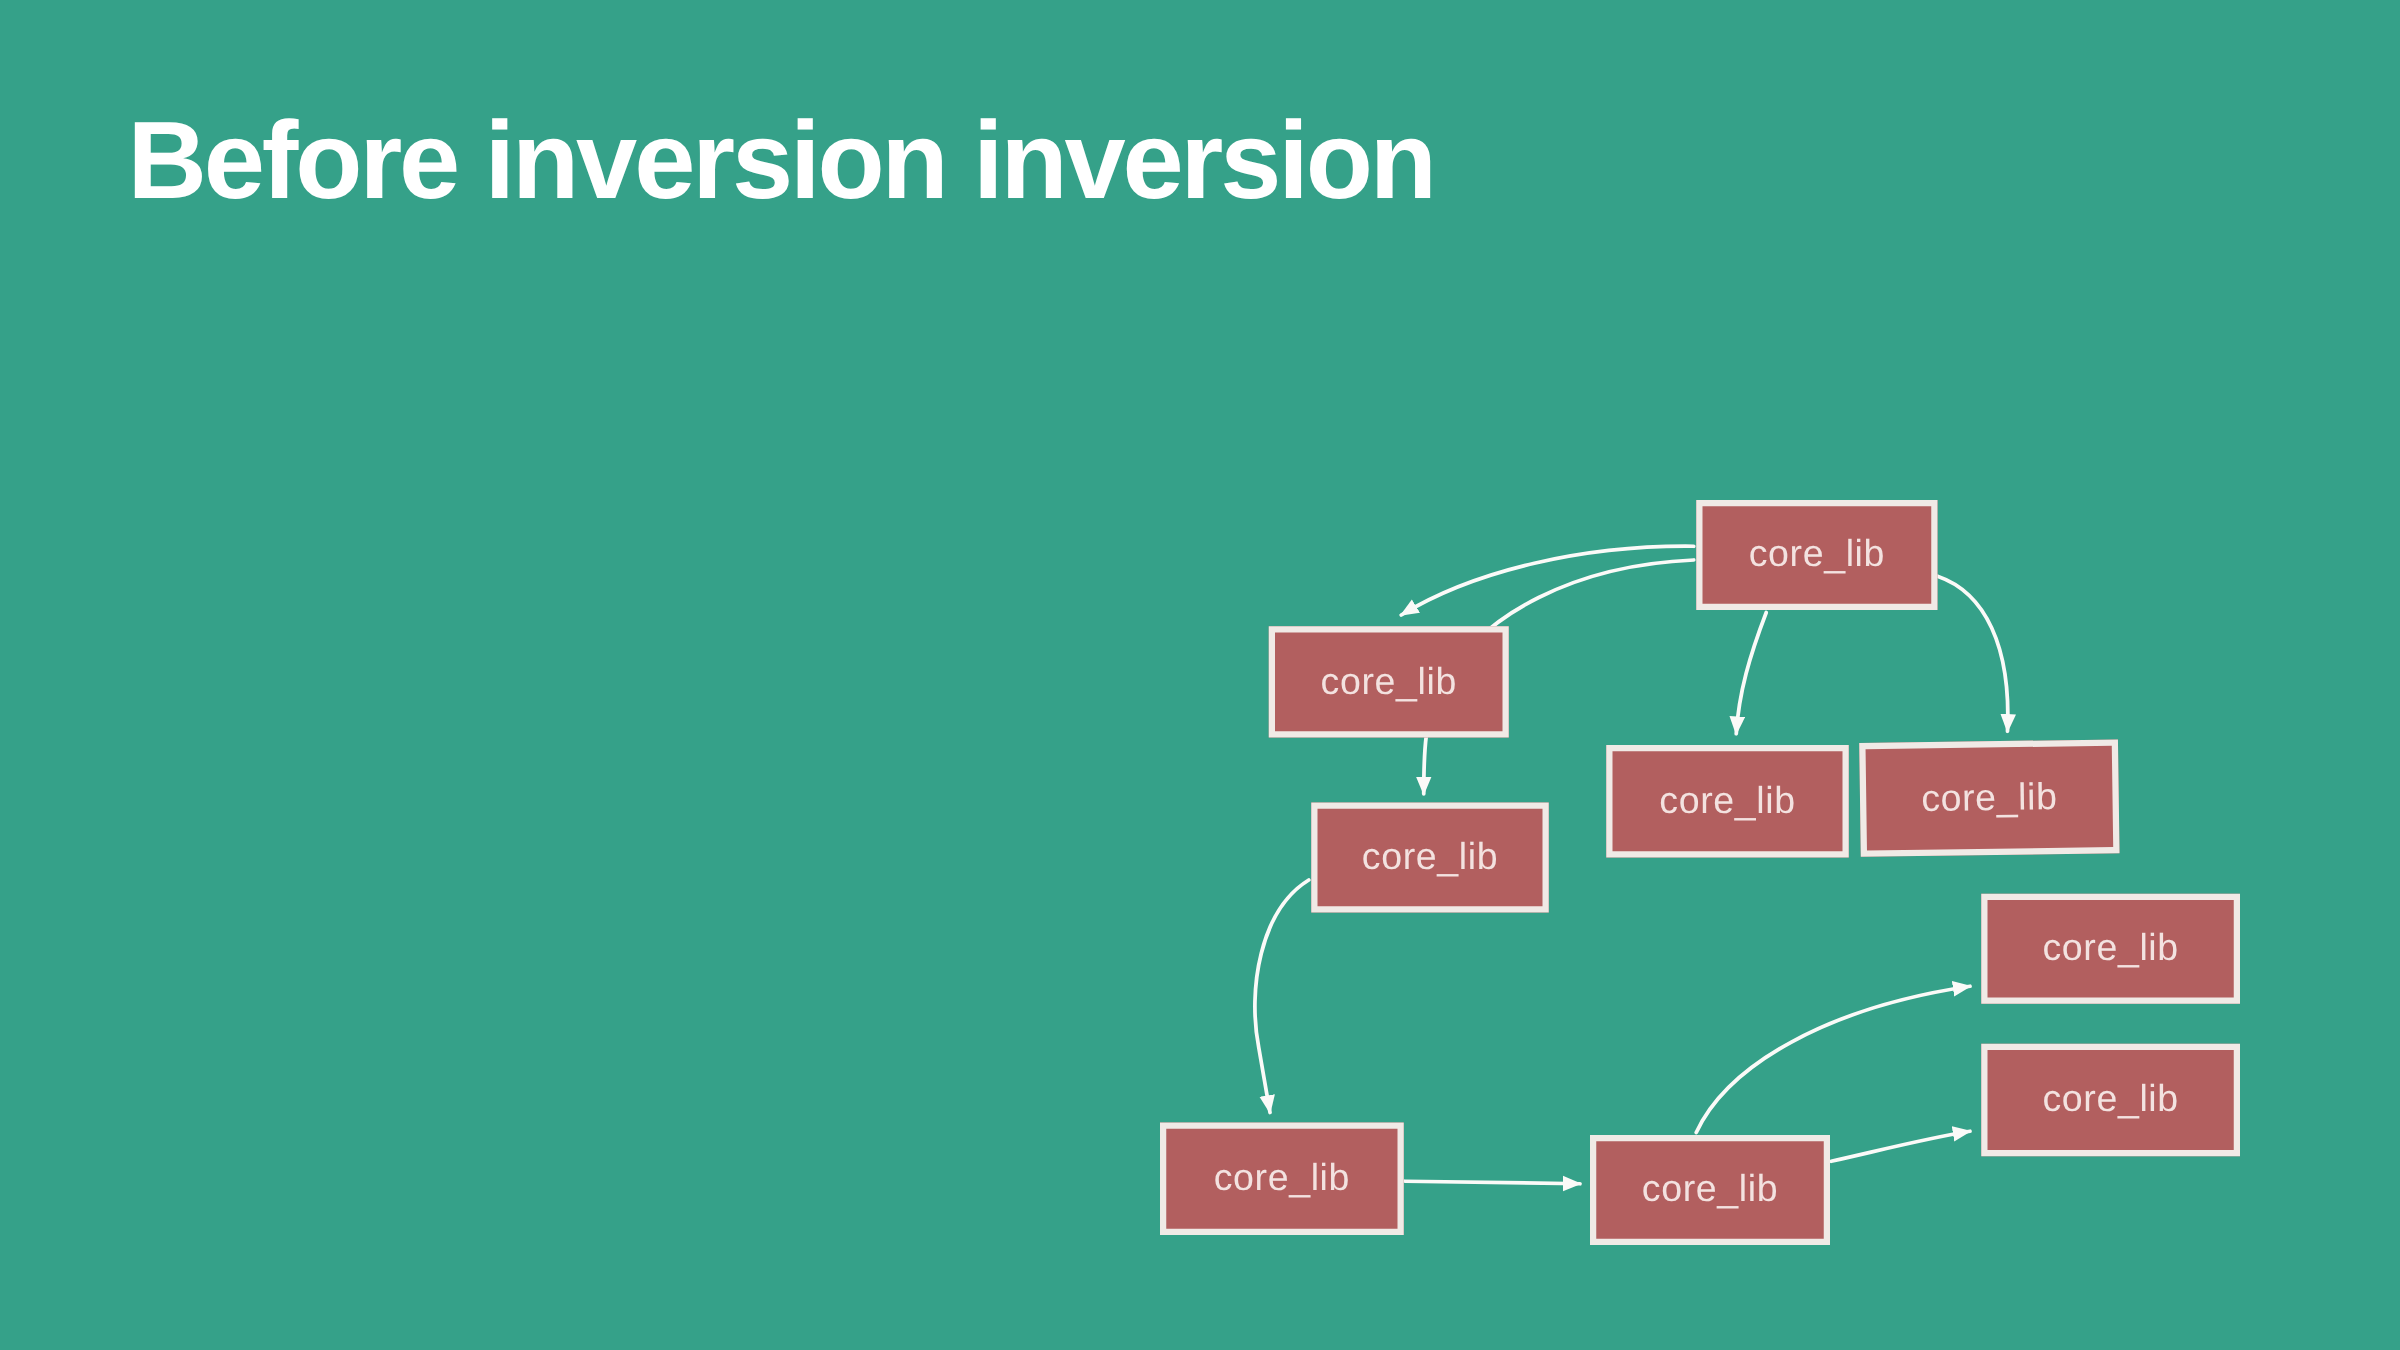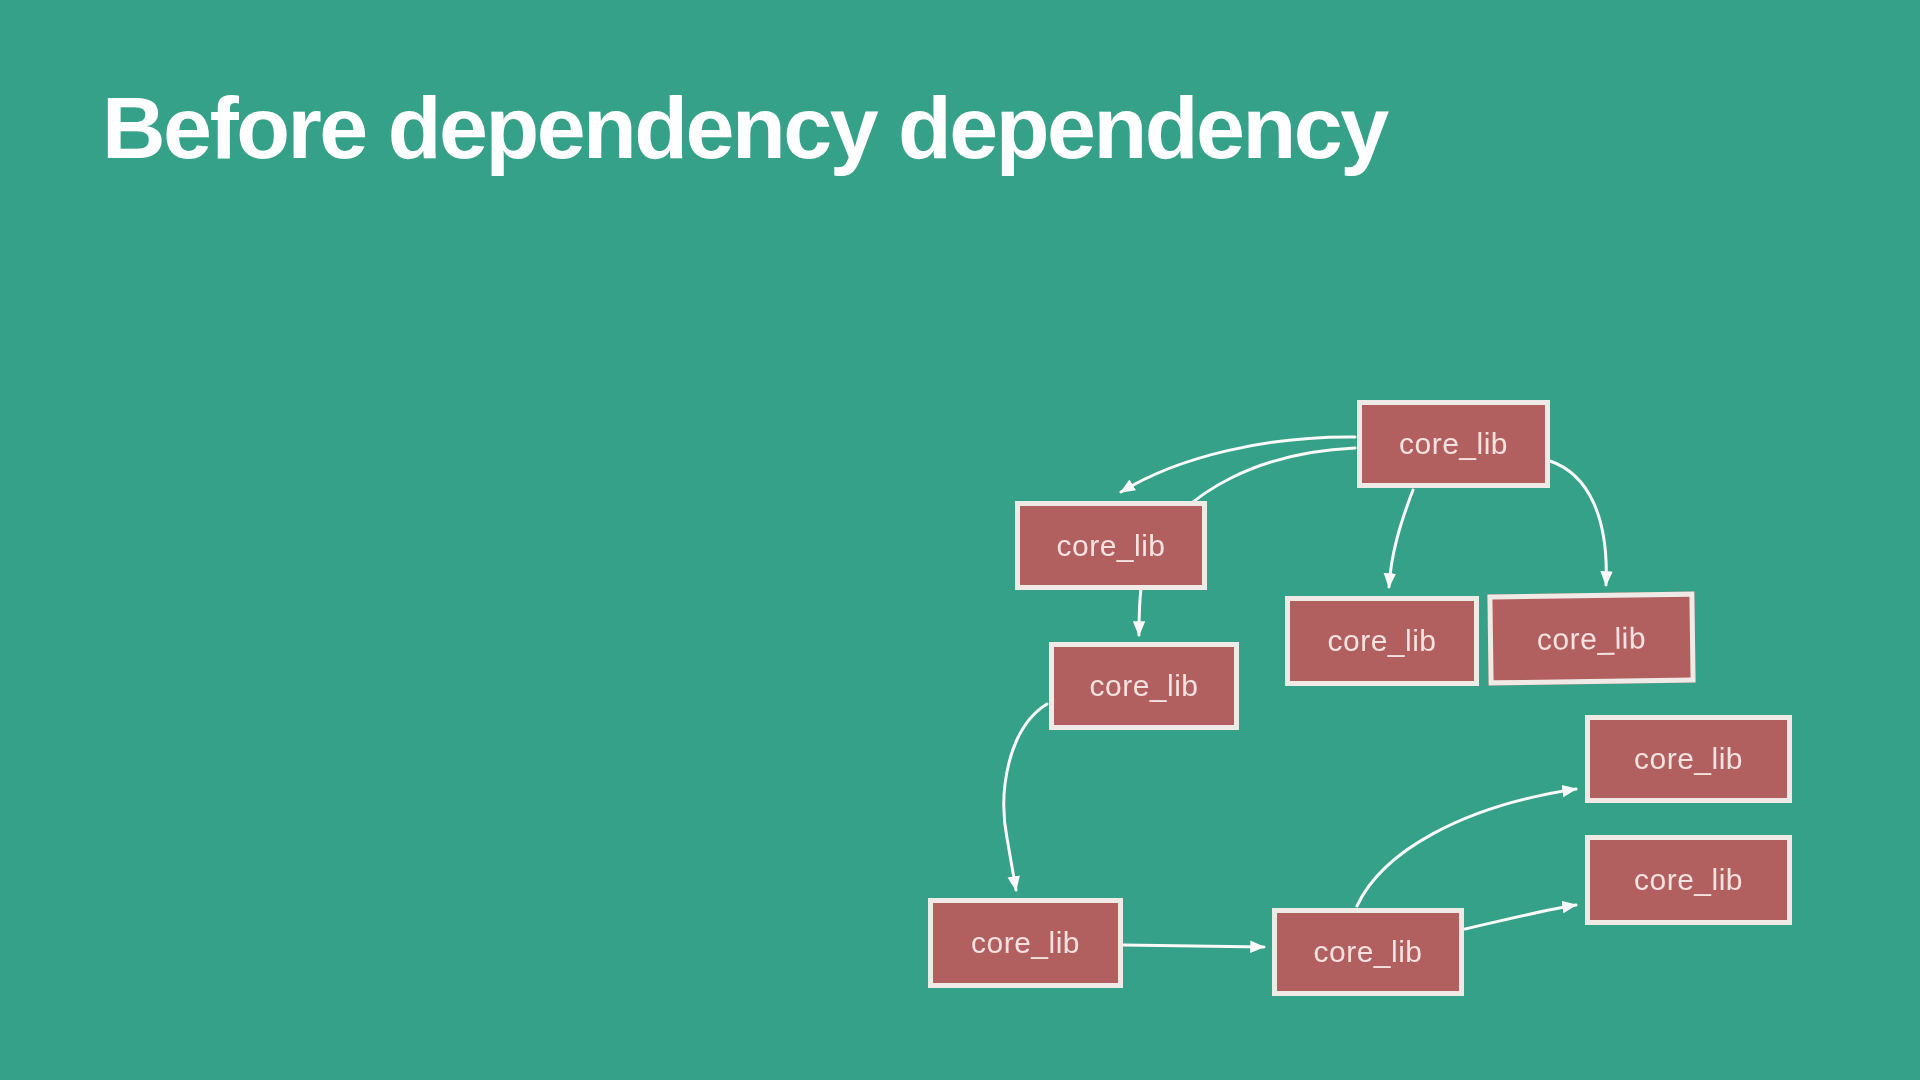--- a/index.html
+++ b/index.html
@@ -50,21 +50,21 @@
     top: 0;
     width: 1920px;
     height: 1080px;
     pointer-events: none;
   }
 </style>
 </head>
 <body style="background: rgb(53, 161, 137);">
 
 <div class="slide">
-  <h1 class="slide-title" style="color: rgb(255, 255, 255);">Before dependency dependency</h1>
+  <h1 class="slide-title" style="color: rgb(255, 255, 255);">Before inversion inversion</h1>
 
   <div id="diagram">
     <svg id="arrow-layer" viewBox="0 0 1920 1080" xmlns="http://www.w3.org/2000/svg">
       <defs>
         <marker id="ah" viewBox="0 0 12 10" refX="11" refY="5" markerWidth="15" markerHeight="13" markerUnits="userSpaceOnUse" orient="auto">
           <path d="M 0 0 L 12 5 L 0 10 Z" fill="#fbfaf8"></path>
         </marker>
       </defs>
       <g id="edge-group" fill="none" stroke-width="3" stroke-linecap="round" stroke="#fbfaf8">
           <path d="M 1355 437 C 1268 436 1180 456 1121 492" marker-end="url(#ah)"></path>

